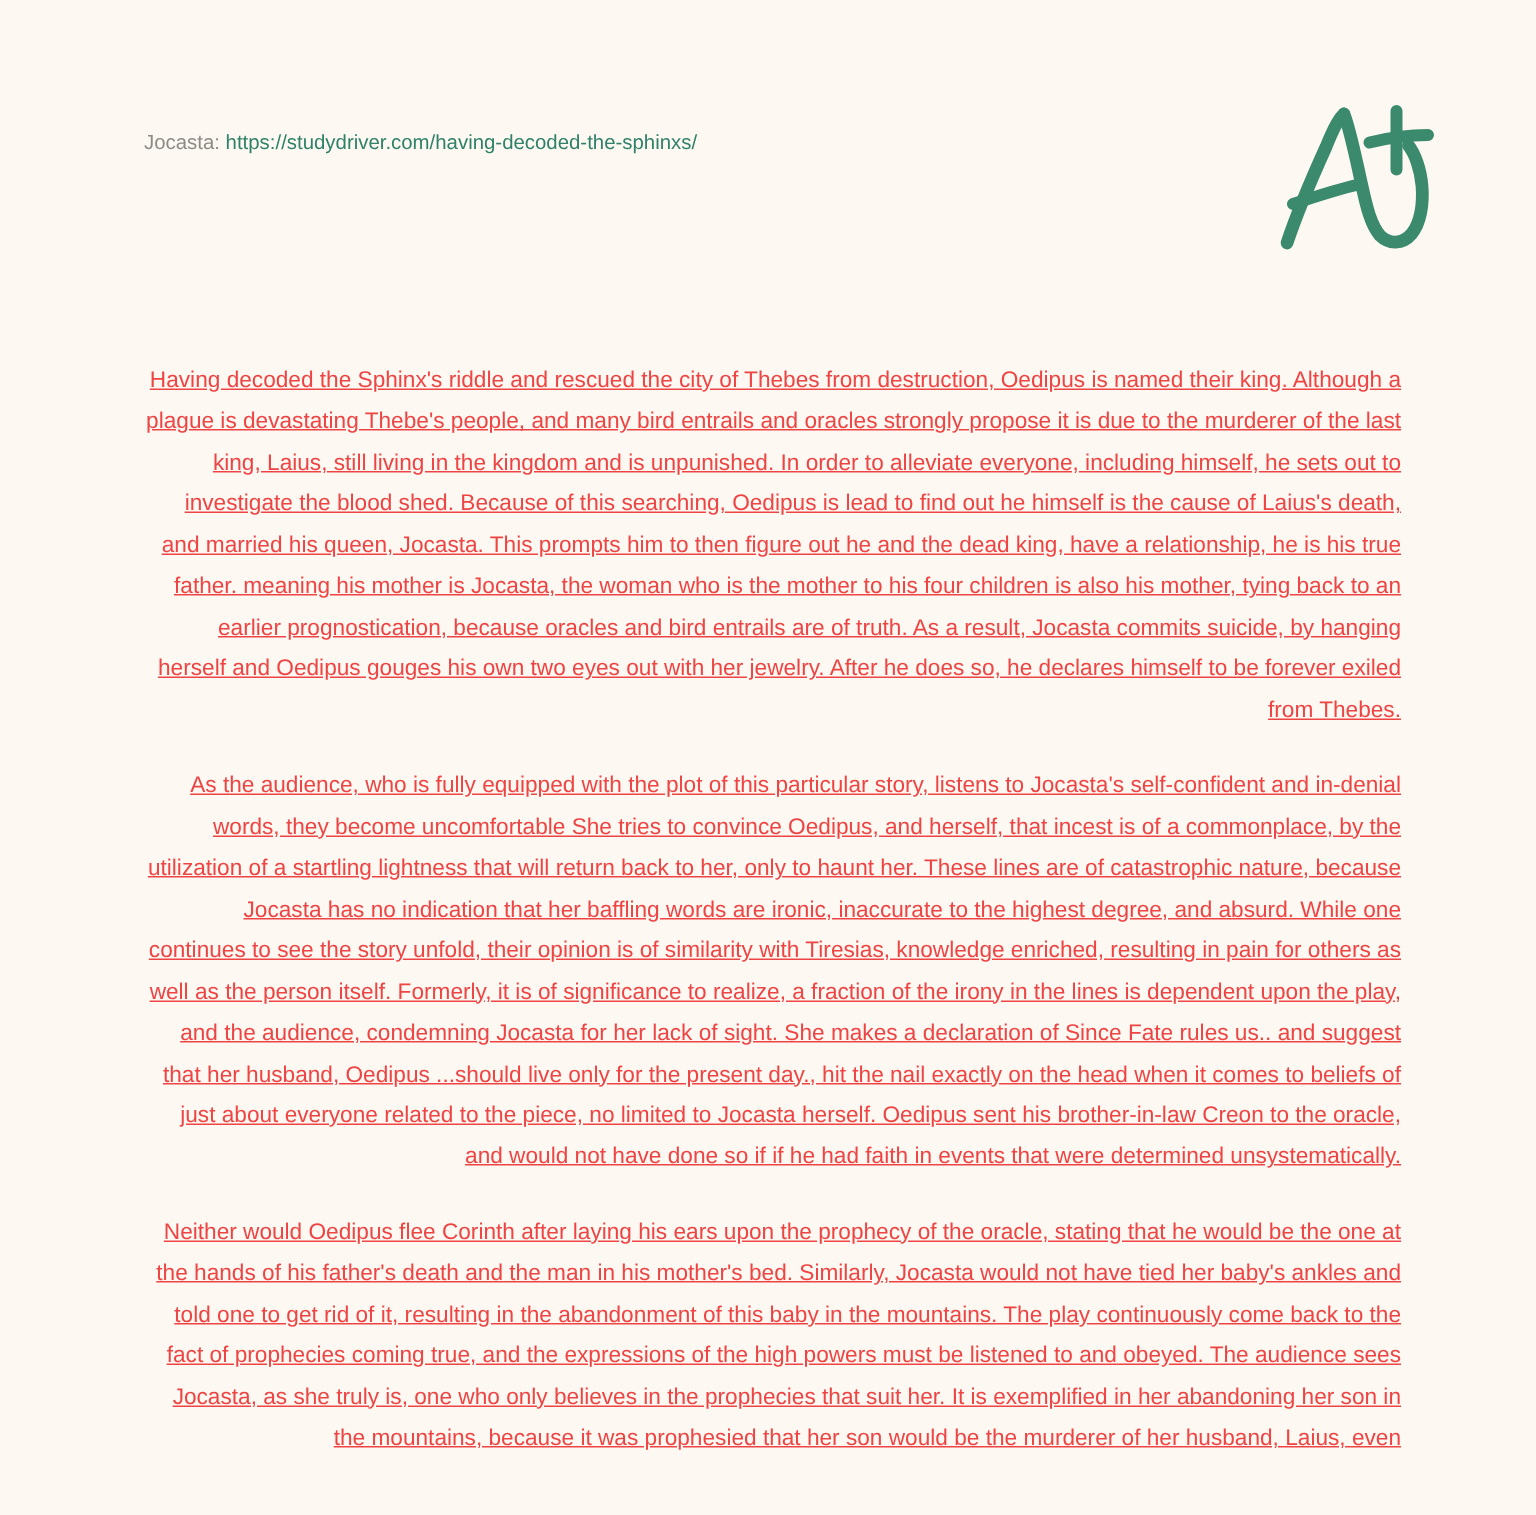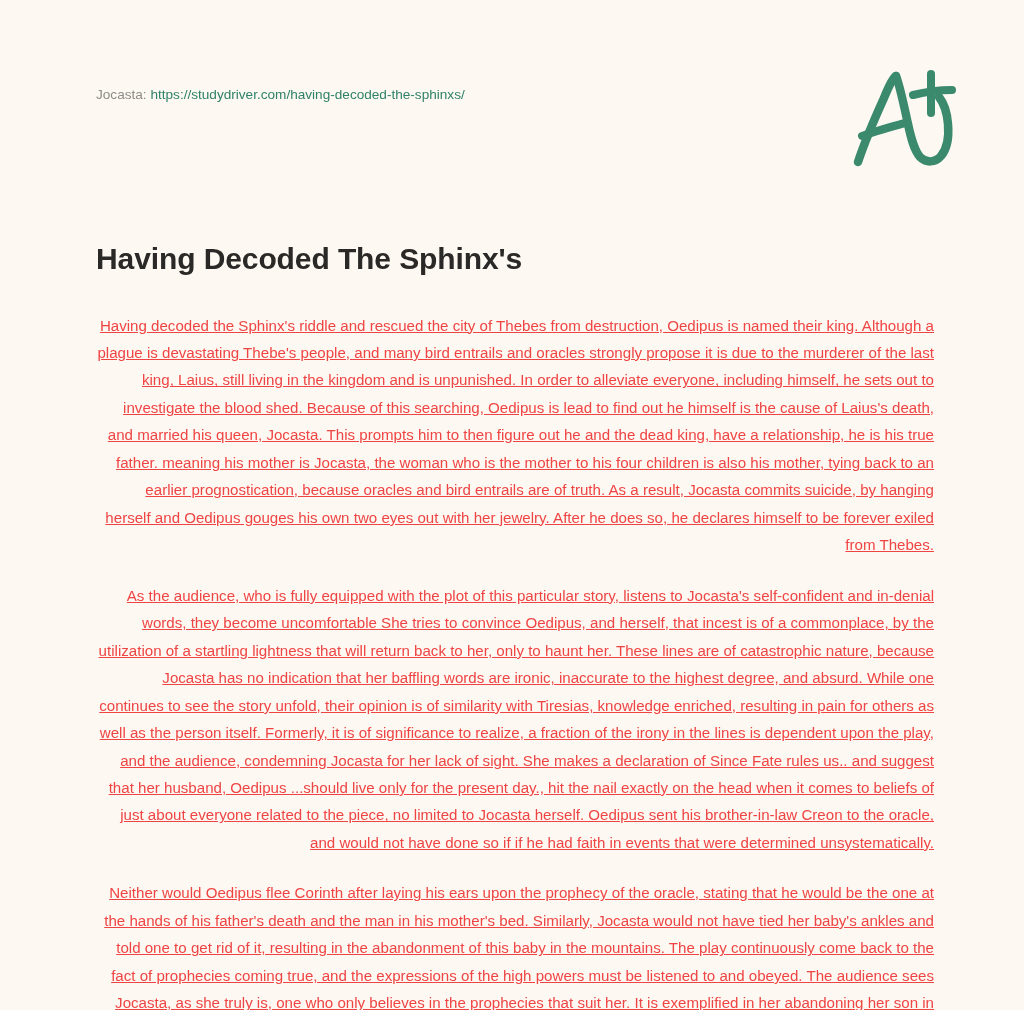--- a/index.html
+++ b/index.html
@@ -133,21 +133,20 @@
           <path d="M67 31 C 79 28, 94 26, 106 26" stroke-width="8"></path>
 
           <path d="M85 10 C 85 22, 85 38, 85 49" stroke-width="8"></path>
         </g>
       </svg>
     </div>
 
   </div>
 
   <div class="content">
-    <h1 class="essay-title">Having Decoded The Sphinx's</h1>
     <div class="essay-body">
       <p>Having decoded the Sphinx's riddle and rescued the city of Thebes from destruction, Oedipus is named their king. Although a plague is devastating Thebe's people, and many bird entrails and oracles strongly propose it is due to the murderer of the last king, Laius, still living in the kingdom and is unpunished. In order to alleviate everyone, including himself, he sets out to investigate the blood shed. Because of this searching, Oedipus is lead to find out he himself is the cause of Laius's death, and married his queen, Jocasta. This prompts him to then figure out he and the dead king, have a relationship, he is his true father. meaning his mother is Jocasta, the woman who is the mother to his four children is also his mother, tying back to an earlier prognostication, because oracles and bird entrails are of truth. As a result, Jocasta commits suicide, by hanging herself and Oedipus gouges his own two eyes out with her jewelry. After he does so, he declares himself to be forever exiled from Thebes.</p>
       <p>As the audience, who is fully equipped with the plot of this particular story, listens to Jocasta's self-confident and in-denial words, they become uncomfortable She tries to convince Oedipus, and herself, that incest is of a commonplace, by the utilization of a startling lightness that will return back to her, only to haunt her. These lines are of catastrophic nature, because Jocasta has no indication that her baffling words are ironic, inaccurate to the highest degree, and absurd. While one continues to see the story unfold, their opinion is of similarity with Tiresias, knowledge enriched, resulting in pain for others as well as the person itself. Formerly, it is of significance to realize, a fraction of the irony in the lines is dependent upon the play, and the audience, condemning Jocasta for her lack of sight. She makes a declaration of Since Fate rules us.. and suggest that her husband, Oedipus ...should live only for the present day., hit the nail exactly on the head when it comes to beliefs of just about everyone related to the piece, no limited to Jocasta herself. Oedipus sent his brother-in-law Creon to the oracle, and would not have done so if if he had faith in events that were determined unsystematically.</p>
       <p>Neither would Oedipus flee Corinth after laying his ears upon the prophecy of the oracle, stating that he would be the one at the hands of his father's death and the man in his mother's bed. Similarly, Jocasta would not have tied her baby's ankles and told one to get rid of it, resulting in the abandonment of this baby in the mountains. The play continuously come back to the fact of prophecies coming true, and the expressions of the high powers must be listened to and obeyed. The audience sees Jocasta, as she truly is, one who only believes in the prophecies that suit her. It is exemplified in her abandoning her son in the mountains, because it was prophesied that her son would be the murderer of her husband, Laius, even</p>
     </div>
   </div>
 
 </div>
 
 </body></html>

